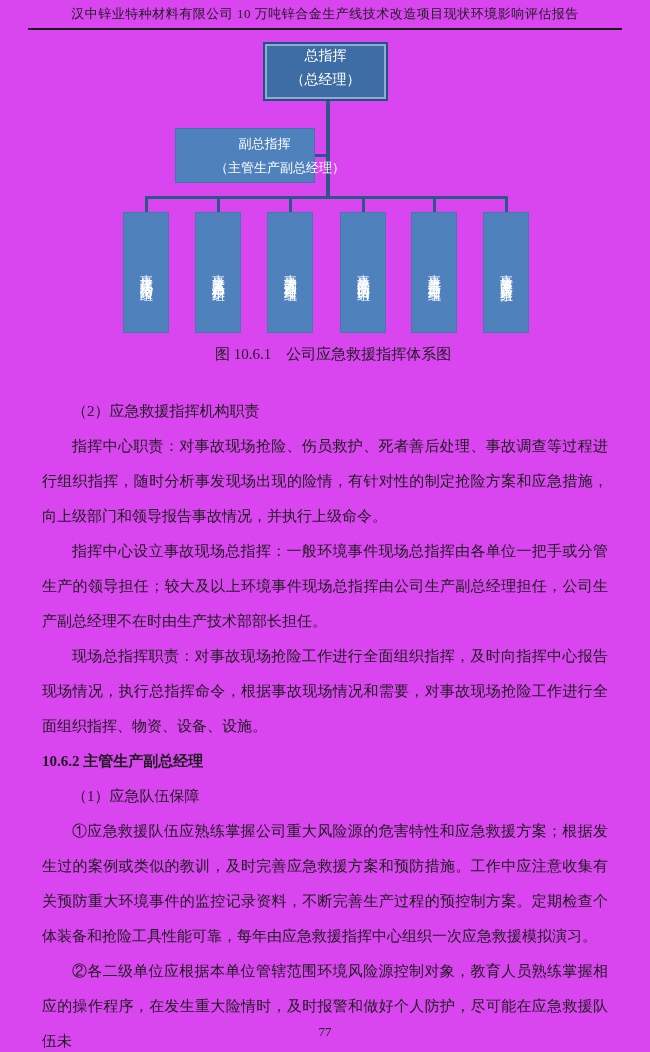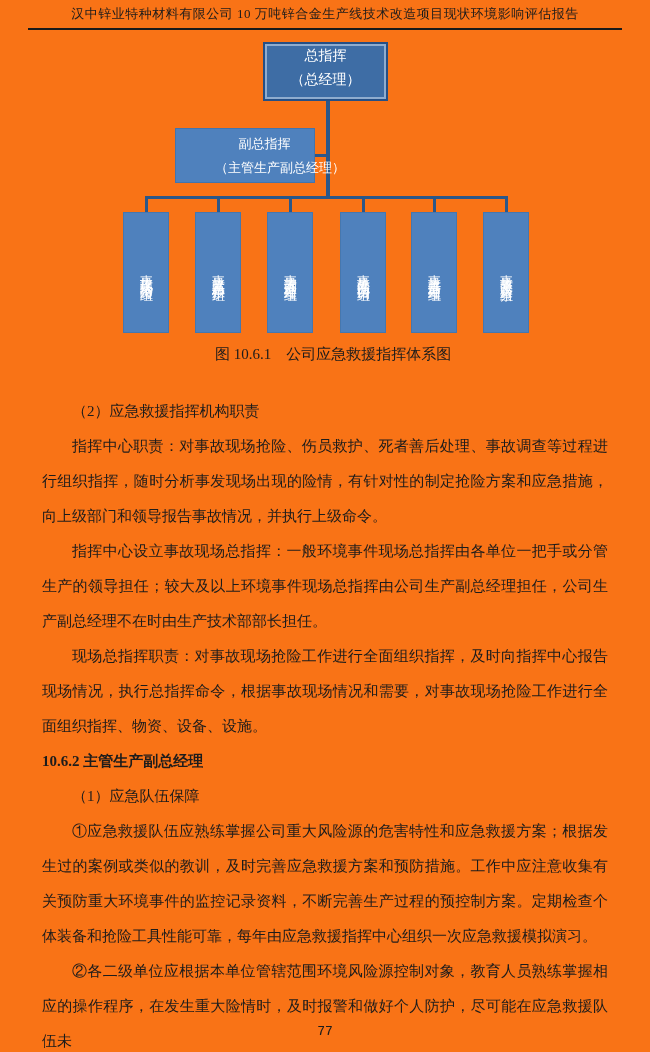--- a/index.html
+++ b/index.html
@@ -1,20 +1,20 @@
 <!DOCTYPE html>
 <html><head>
 <meta charset="utf-8">
 <style>
   html, body { margin:0; padding:0; background:#e8e8e8; }
   .page {
     position:relative;
     width:650px; height:1052px;
     margin:0 auto;
-    background:#f97316;
+    background:#d946ef;
     font-family:"Liberation Serif","DejaVu Serif",serif;
     color:#1c1c1c;
     overflow:hidden;
   }
 
   
   .header {
     position:absolute; top:5px; left:28px; right:28px;
     text-align:center;
     font-size:13px;
@@ -81,21 +81,21 @@
   }
   .content p { margin:0; text-indent:2em; }
   .content h3 {
     margin:0; font-size:15px; font-weight:bold; text-indent:0;
     line-height:35px;
   }
 
   
   .footer {
     position:absolute; top:1024px; left:0; right:0;
-    text-align:center; font-size:13px;font-family:Liberation Mono, monospace;
+    text-align:center; font-size:13px;
   }
 </style>
 </head>
 <body>
 
 <div class="page">
 
   <div class="header">
     <span>汉中锌业特种材料有限公司 10 万吨锌合金生产线技术改造项目现状环境影响评估报告</span>
   </div>

